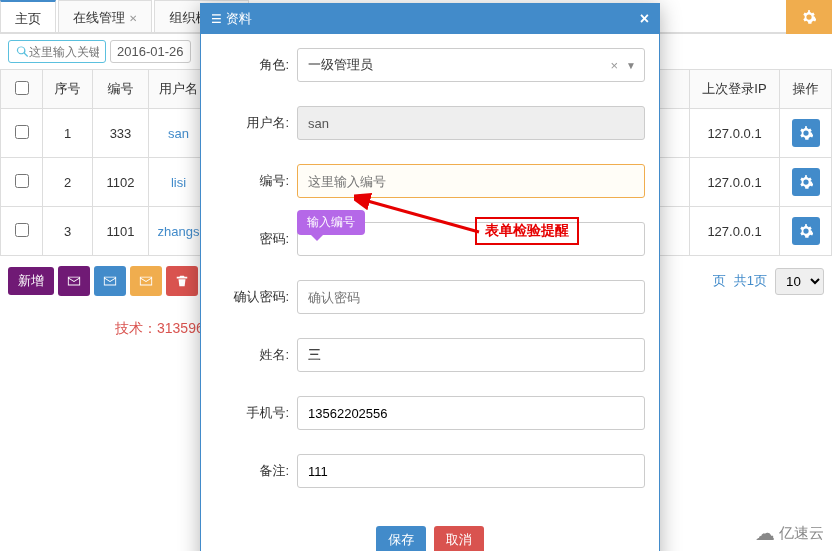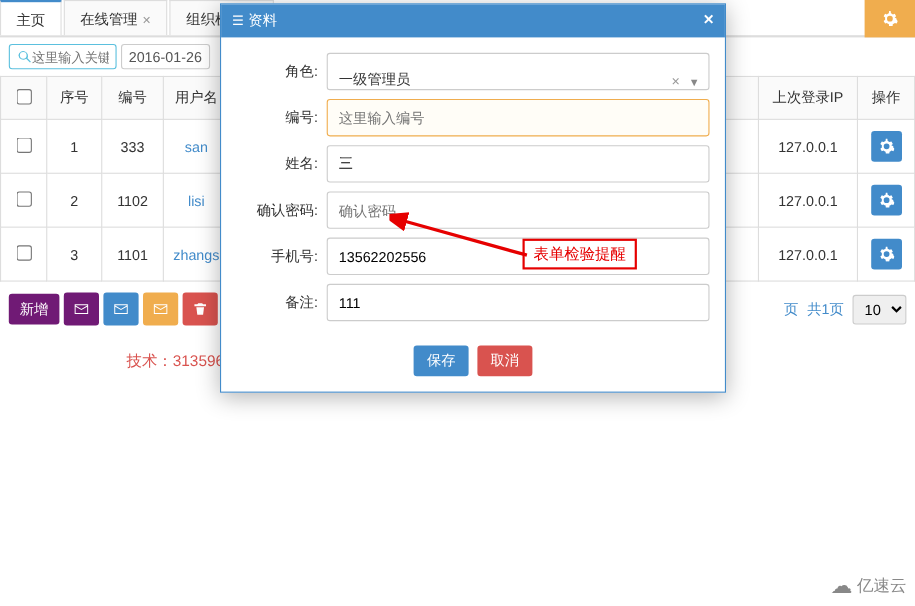--- a/index.html
+++ b/index.html
@@ -39,36 +39,36 @@
 
 
 .watermark { position: absolute; left: 115px; top: 320px; color: #d9534f; font-size: 14px; z-index: 1; }
 
 
 .modal { position: absolute; left: 200px; top: 3px; width: 460px; background: #fff; border: 1px solid #428bca; box-shadow: 0 4px 20px rgba(0,0,0,0.3); z-index: 10; }
 .modal-header { background: #428bca; color: #fff; padding: 6px 10px; display: flex; align-items: center; }
 .modal-header .mh-icon { margin-right: 4px; font-size: 12px; }
 .modal-header .close-x { margin-left: auto; cursor: pointer; font-size: 16px; font-weight: bold; }
 .modal-body { padding: 14px 14px 6px 14px; }
-.form-row { display: flex; align-items: center; margin-bottom: 8px; position: relative; }
+.form-row { display: flex; align-items: center; margin-bottom: 24px; position: relative; }
 .form-row label { width: 74px; text-align: right; margin-right: 8px; color: #333; font-size: 13px; }
 .form-row .control { flex: 1; }
 .control input { width: 100%; height: 34px; border: 1px solid #ccc; border-radius: 3px; padding: 0 10px; font-size: 13px; background: #fff; }
 .control input[readonly] { background: #eee; color: #555; }
 .control input.warn { border-color: #f0ad4e; background: #fffdf7; }
-.select2 { width: 100%; height: 34px; border: 1px solid #ccc; border-radius: 3px; padding: 0 10px; display: flex; align-items: flex-end; position: relative; background: #fff; }
+.select2 { width: 100%; height: 34px; border: 1px solid #ccc; border-radius: 3px; padding: 0 10px; display: flex; align-items: center; position: relative; background: #fff; }
 .select2 .clear { position: absolute; right: 26px; color: #999; }
 .select2 .arrow { position: absolute; right: 8px; color: #888; font-size: 10px; }
 .tooltip-bubble { position: absolute; left: 82px; top: -12px; background: #b568e8; color: #fff; padding: 4px 10px; border-radius: 4px; font-size: 12px; z-index: 20; }
 .tooltip-bubble::after { content: ""; position: absolute; bottom: -6px; left: 14px; border: 6px solid transparent; border-top-color: #b568e8; border-bottom: none; }
 .modal-footer { text-align: center; padding: 8px 0 14px 0; }
 .modal-footer .btn { padding: 5px 12px; margin: 0 2px; }
 
 
-.annot-box { position: absolute; left: 475px; top: 217px; border: 2px solid #e60000; color: #e60000; padding: 3px 8px; font-size: 14px; z-index: 30; background: transparent; }
+.annot-box { position: absolute; left: 475px; top: 217px; border: 2px solid #e60000; color: #e60000; padding: 3px 8px; font-size: 14px; z-index: 30; background: transparent; font-weight: bold; }
 .annot-arrow { position: absolute; left: 354px; top: 192px; z-index: 30; }
 
 
 .brand { position: absolute; right: 8px; bottom: 6px; display: flex; align-items: center; color: #888; font-size: 15px; gap: 4px; z-index: 2; }
 .brand .cloud { font-size: 20px; }
 
 .icon-svg { width: 14px; height: 14px; fill: currentColor; }
 </style>
 </head>
 <body>
@@ -192,35 +192,44 @@
       <label>角色:</label>
       <div class="control">
         <div class="select2">
           <span>一级管理员</span>
           <span class="clear">×</span>
           <span class="arrow">▼</span>
         </div>
       </div>
     </div>
 
+    <div class="form-row">
+      <label>用户名:</label>
+      <div class="control"><input type="text" readonly="" value="san" style=""></div>
+    </div>
 
     <div class="form-row">
       <label>编号:</label>
       <div class="control"><input type="text" class="warn" placeholder="这里输入编号" style=""></div>
     </div>
 
+    <div class="form-row">
+      <div class="tooltip-bubble">输入编号</div>
+      <label>密码:</label>
+      <div class="control"><input type="password" style=""></div>
+    </div>
+
+    <div class="form-row">
+      <label>确认密码:</label>
+      <div class="control"><input type="password" placeholder="确认密码" style=""></div>
+    </div>
 
     <div class="form-row">
       <label>姓名:</label>
       <div class="control"><input type="text" value="三" style=""></div>
-    </div>
-
-    <div class="form-row">
-      <label>确认密码:</label>
-      <div class="control"><input type="password" placeholder="确认密码" style=""></div>
     </div>
 
     <div class="form-row">
       <label>手机号:</label>
       <div class="control"><input type="text" value="13562202556" style=""></div>
     </div>
 
 
     <div class="form-row">
       <label>备注:</label>

